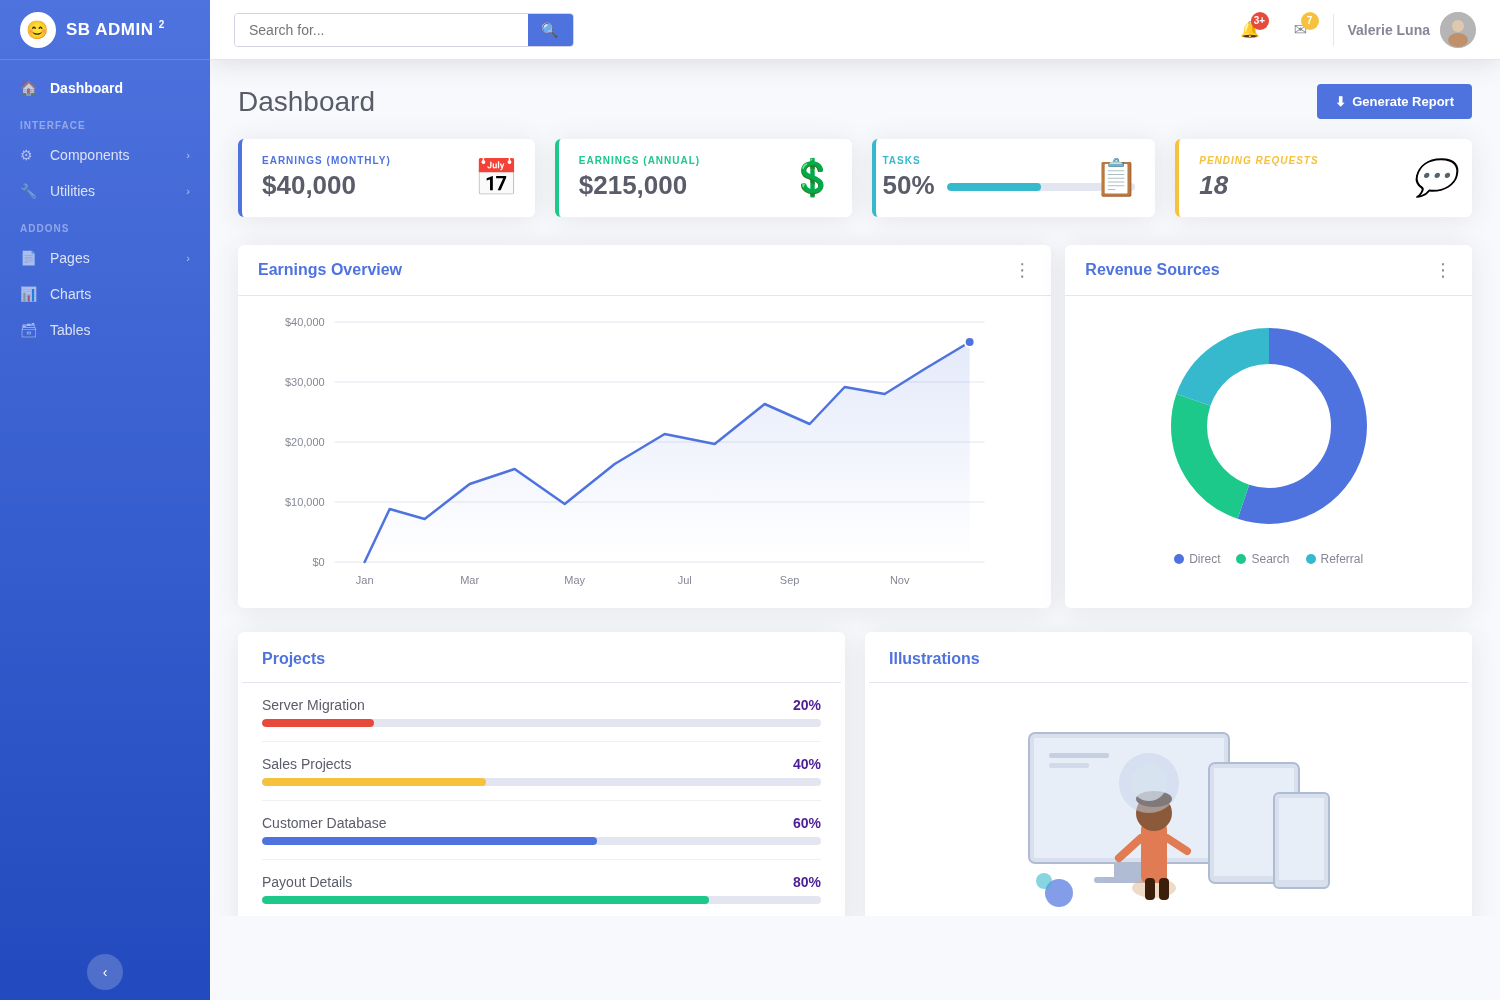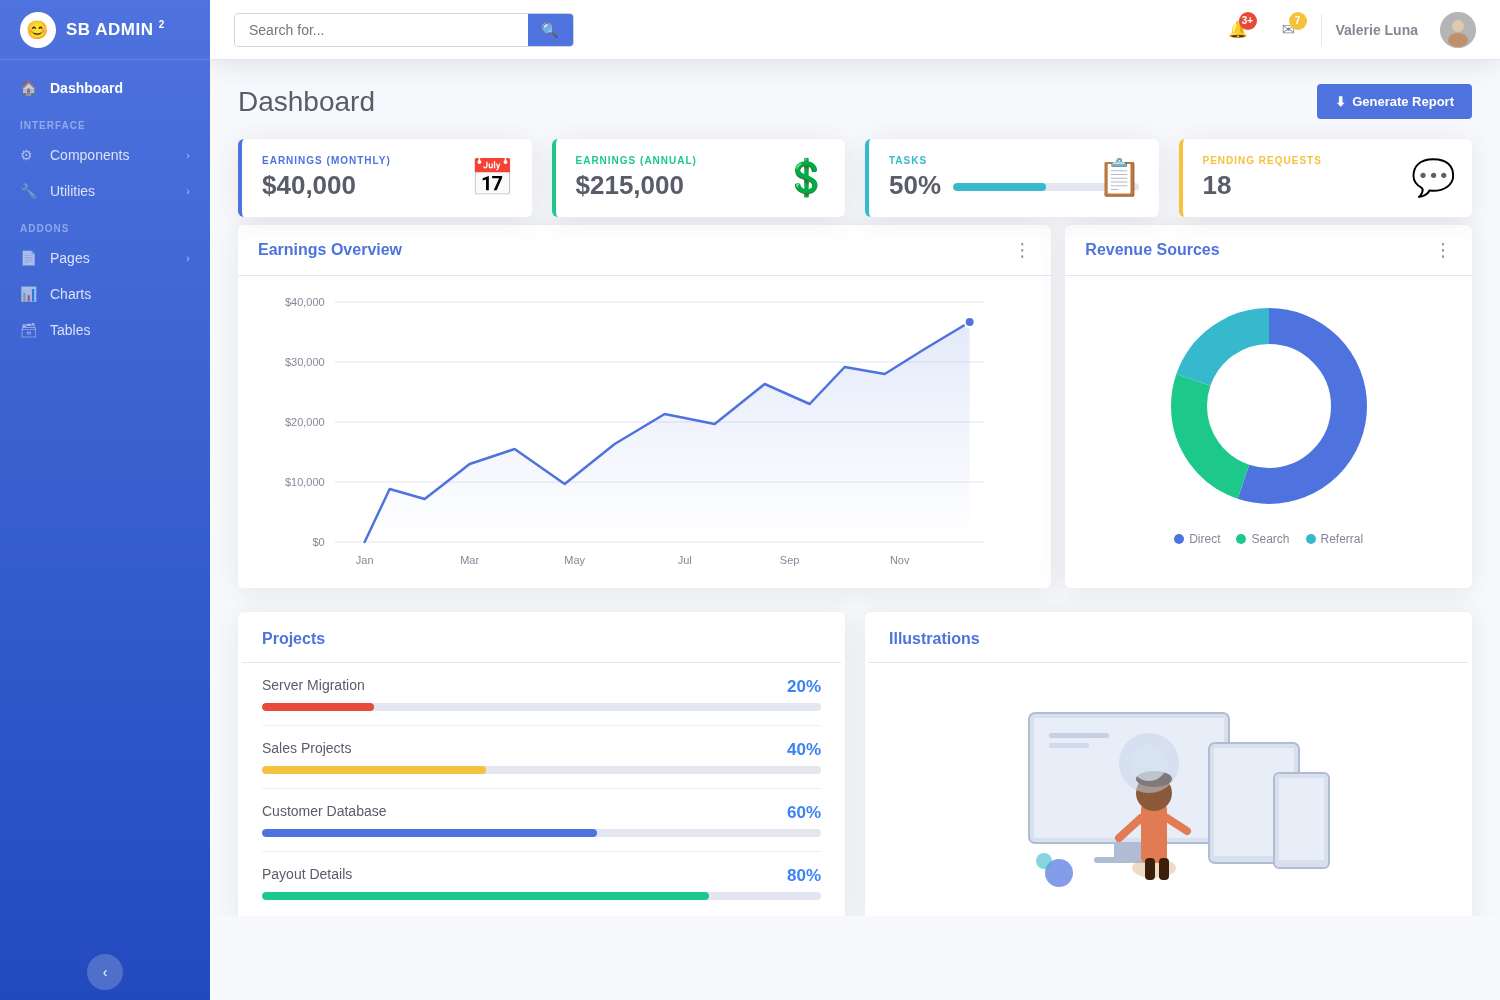--- a/index.html
+++ b/index.html
@@ -75,44 +75,44 @@
       border: none; cursor: pointer; display: flex; align-items: center; justify-content: center;
       color: #858796; font-size: 16px;
     }
     .badge {
       position: absolute; top: 0; right: 0; background: #e74a3b; color: #fff;
       border-radius: 50%; width: 18px; height: 18px; font-size: 10px;
       display: flex; align-items: center; justify-content: center; font-weight: 700;
     }
     .badge.yellow { background: #f6c23e; }
     .topbar-divider { width: 1px; height: 32px; background: #e3e6f0; }
-    .user-info { display: flex; align-items: center; gap: 22px; cursor: pointer; }
+    .user-info { display: flex; align-items: center; gap: 10px; cursor: pointer; }
     .user-name { font-size: 14px; color: #858796; font-weight: 600; }
     .avatar { width: 36px; height: 36px; border-radius: 50%; background: #c0c0c0; overflow: hidden; display: flex; align-items: center; justify-content: center; font-size: 18px; }
 
     
     .content { flex: 1; overflow-y: auto; padding: 24px 28px; }
     .content-header { display: flex; align-items: center; justify-content: space-between; margin-bottom: 20px; }
     .page-title { font-size: 28px; color: #5a5c69; font-weight: 400; }
     .generate-btn {
       background: #4e73df; color: #fff; border: none; border-radius: 4px;
       padding: 10px 18px; font-size: 13px; font-weight: 600; cursor: pointer;
       display: flex; align-items: center; gap: 6px;
     }
 
     
-    .stats-row { display: flex; gap: 20px; margin-bottom: 8px; align-items: center; }
+    .stats-row { display: flex; gap: 20px; margin-bottom: 28px; align-items: center; }
     .stat-card {
       flex: 1; background: #fff; border-radius: 6px; padding: 16px 20px;
       box-shadow: 0 0.15rem 1.75rem 0 rgba(58,59,69,.1);
       border-left: 4px solid #4e73df; display: flex; flex-direction: column; position: relative; overflow: hidden;
     }
     .stat-card.green { border-left-color: #1cc88a; }
-    .stat-card.teal { border-left-color: #36b9cc; }
-    .stat-card.yellow { border-left-color: #f6c23e; }
+    .stat-card.teal { border-left-color: #36b9cc; padding-left: 7px; }
+    .stat-card.yellow { border-left-color: #f6c23e; font-style: italic; }
     .stat-label { font-size: 10px; font-weight: 700; color: #4e73df; text-transform: uppercase; letter-spacing: 1px; margin-bottom: 4px; }
     .stat-card.green .stat-label { color: #1cc88a; }
     .stat-card.teal .stat-label { color: #36b9cc; }
     .stat-card.yellow .stat-label { color: #f6c23e; }
     .stat-value { font-size: 26px; color: #5a5c69; font-weight: 700; }
     .stat-icon { position: absolute; right: 16px; top: 50%; transform: translateY(-50%); font-size: 36px; color: #e3e6f0; }
     .progress-bar-bg { background: #e3e6f0; border-radius: 4px; height: 8px; overflow: hidden; }
     .progress-bar-fill { height: 100%; background: #36b9cc; border-radius: 4px; }
 
     
@@ -153,21 +153,21 @@
     .bottom-card.illustrations { flex: 1; }
     .bottom-header {
       padding: 14px 20px; border-bottom: 1px solid #e3e6f0;
     }
     .bottom-title { font-size: 16px; font-weight: 700; color: #4e73df; }
     .bottom-body { padding: 0 20px 10px; }
     .project-row { padding: 14px 0; border-bottom: 1px solid #f0f0f0; }
     .project-row:last-child { border-bottom: none; }
     .project-info { display: flex; justify-content: space-between; margin-bottom: 6px; }
     .project-name { font-size: 14px; color: #5a5c69; font-weight: 500; }
-    .project-pct { font-size: 17px; color: #3b82f6; font-weight: 600; }
+    .project-pct { font-size: 14px; color: #4c1d95; font-weight: 600; }
     .proj-bar-bg { background: #e3e6f0; border-radius: 4px; height: 8px; overflow: hidden; }
     .proj-bar-fill { height: 100%; border-radius: 4px; }
 
     .illus-body { display: flex; align-items: flex-end; justify-content: center; padding: 20px; height: 240px; }
     
   </style>
 </head>
 <body>
 
 <nav class="sidebar">

